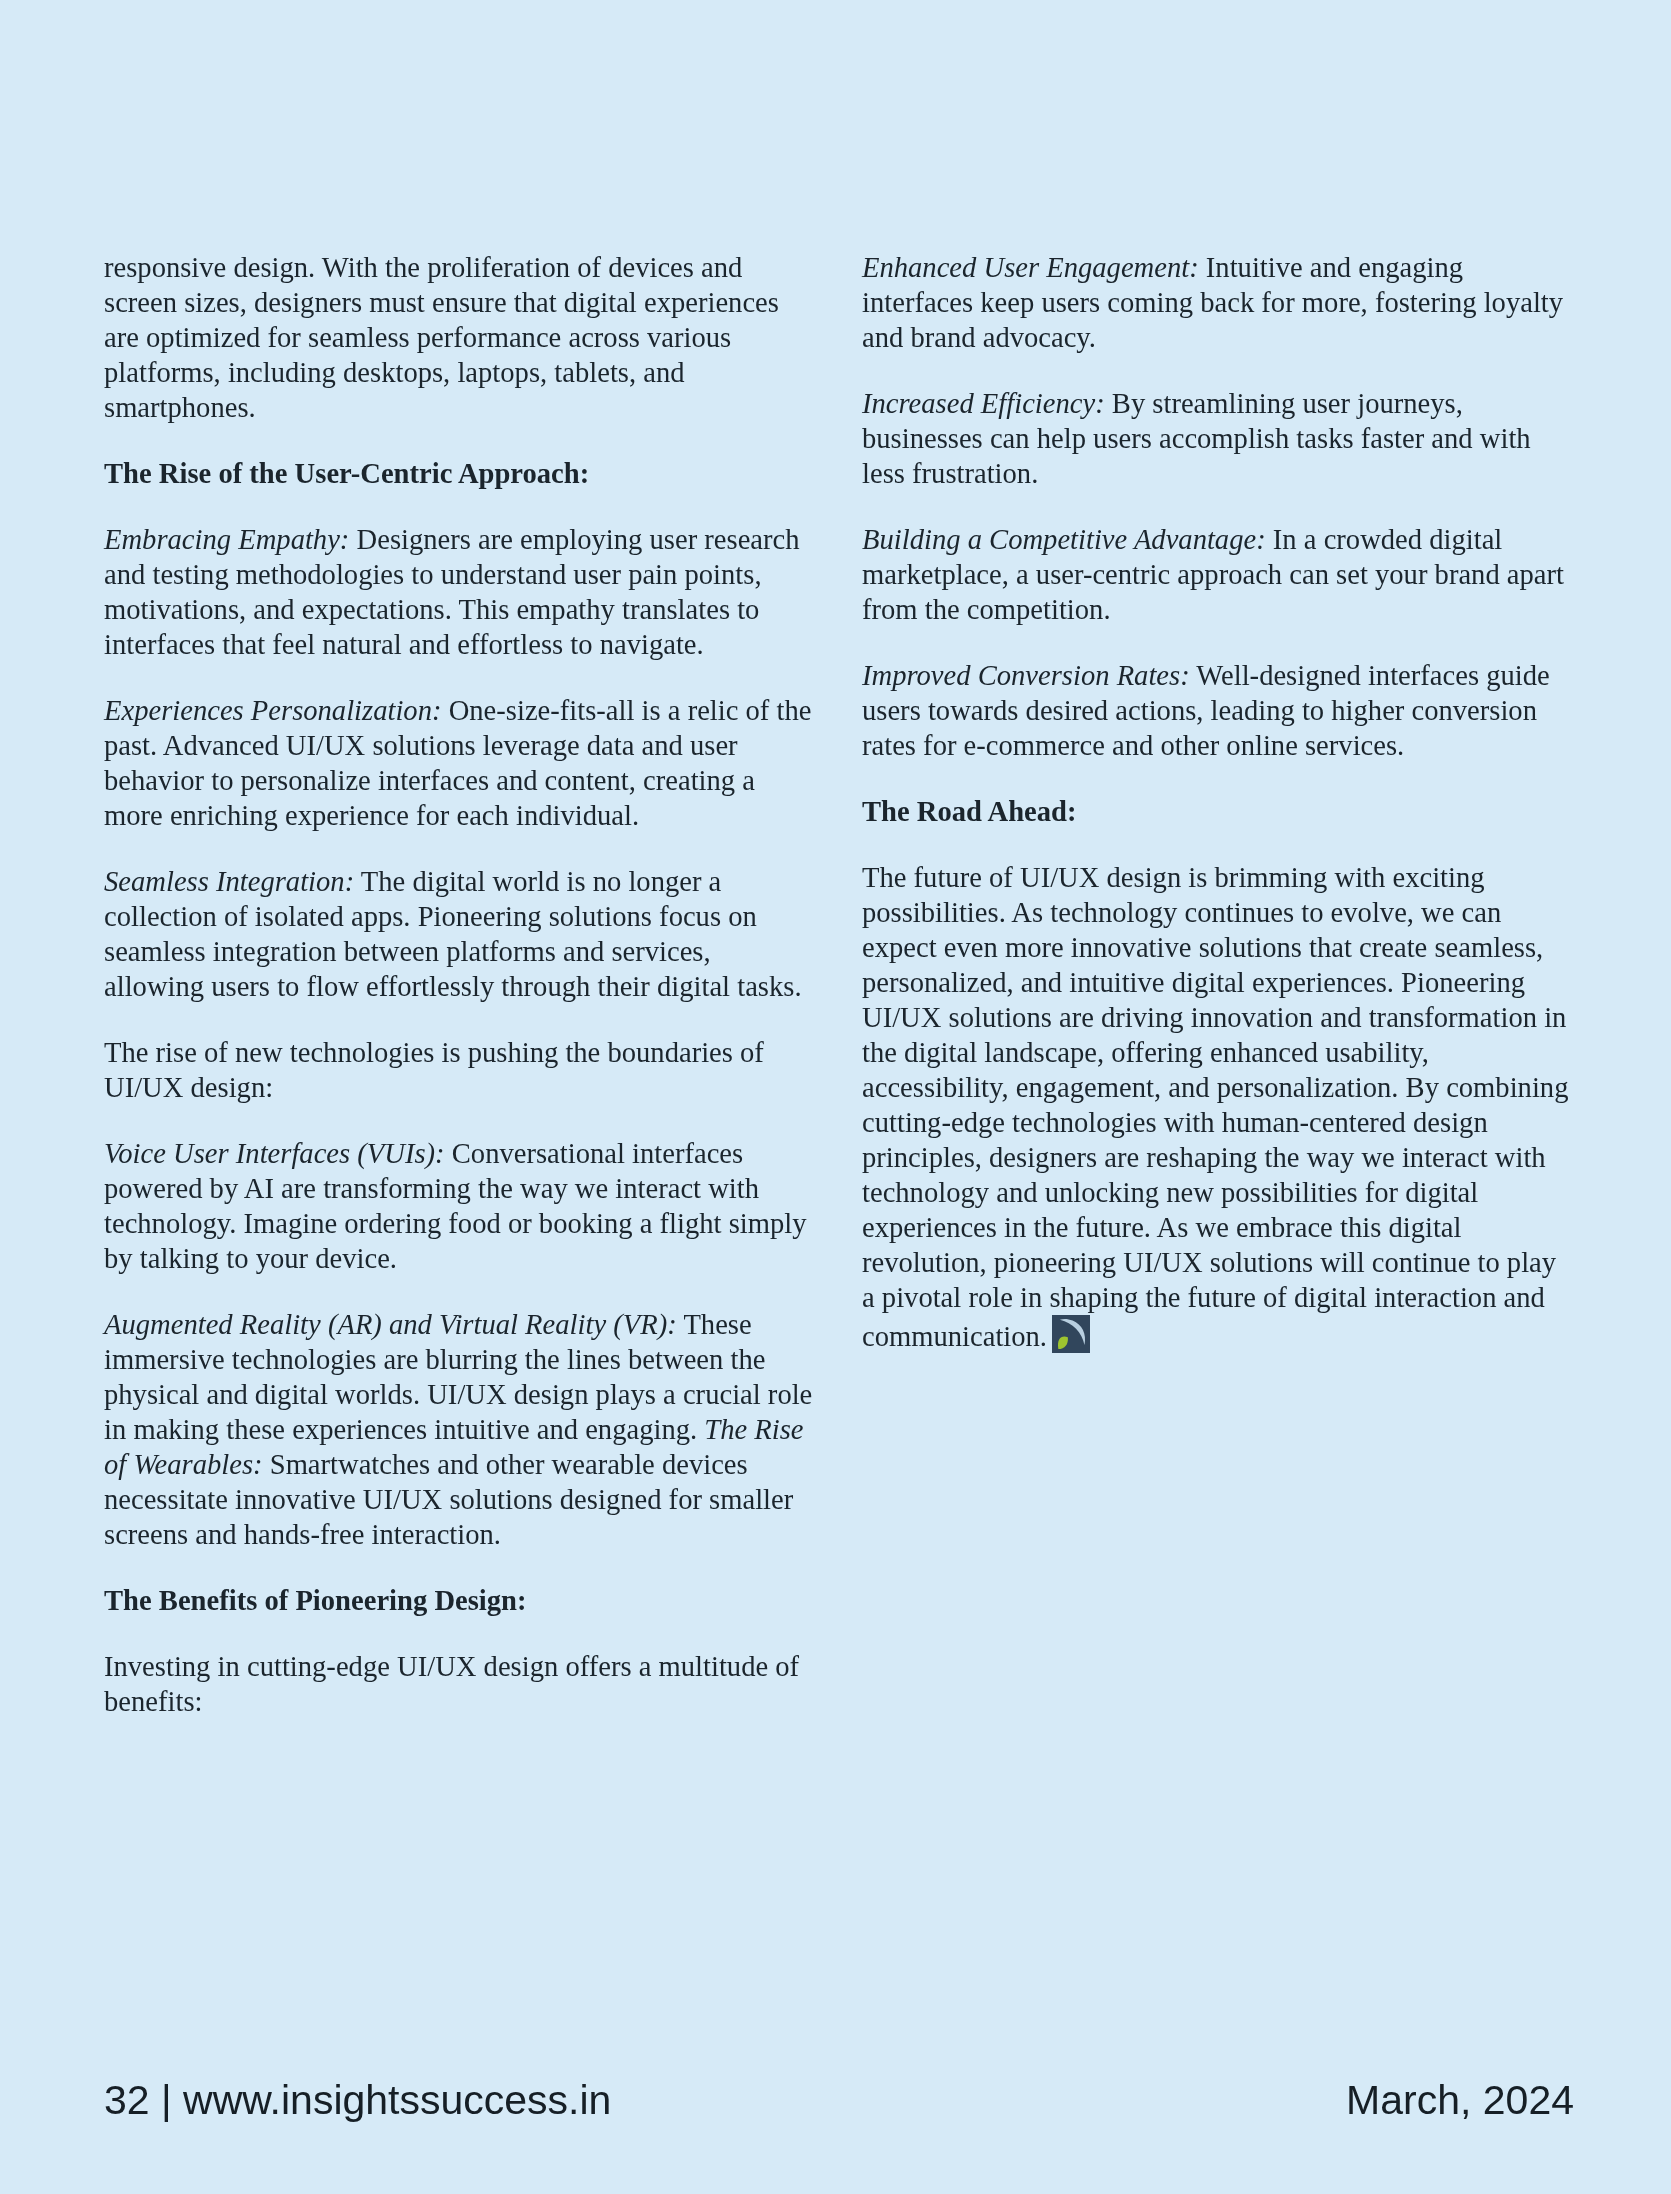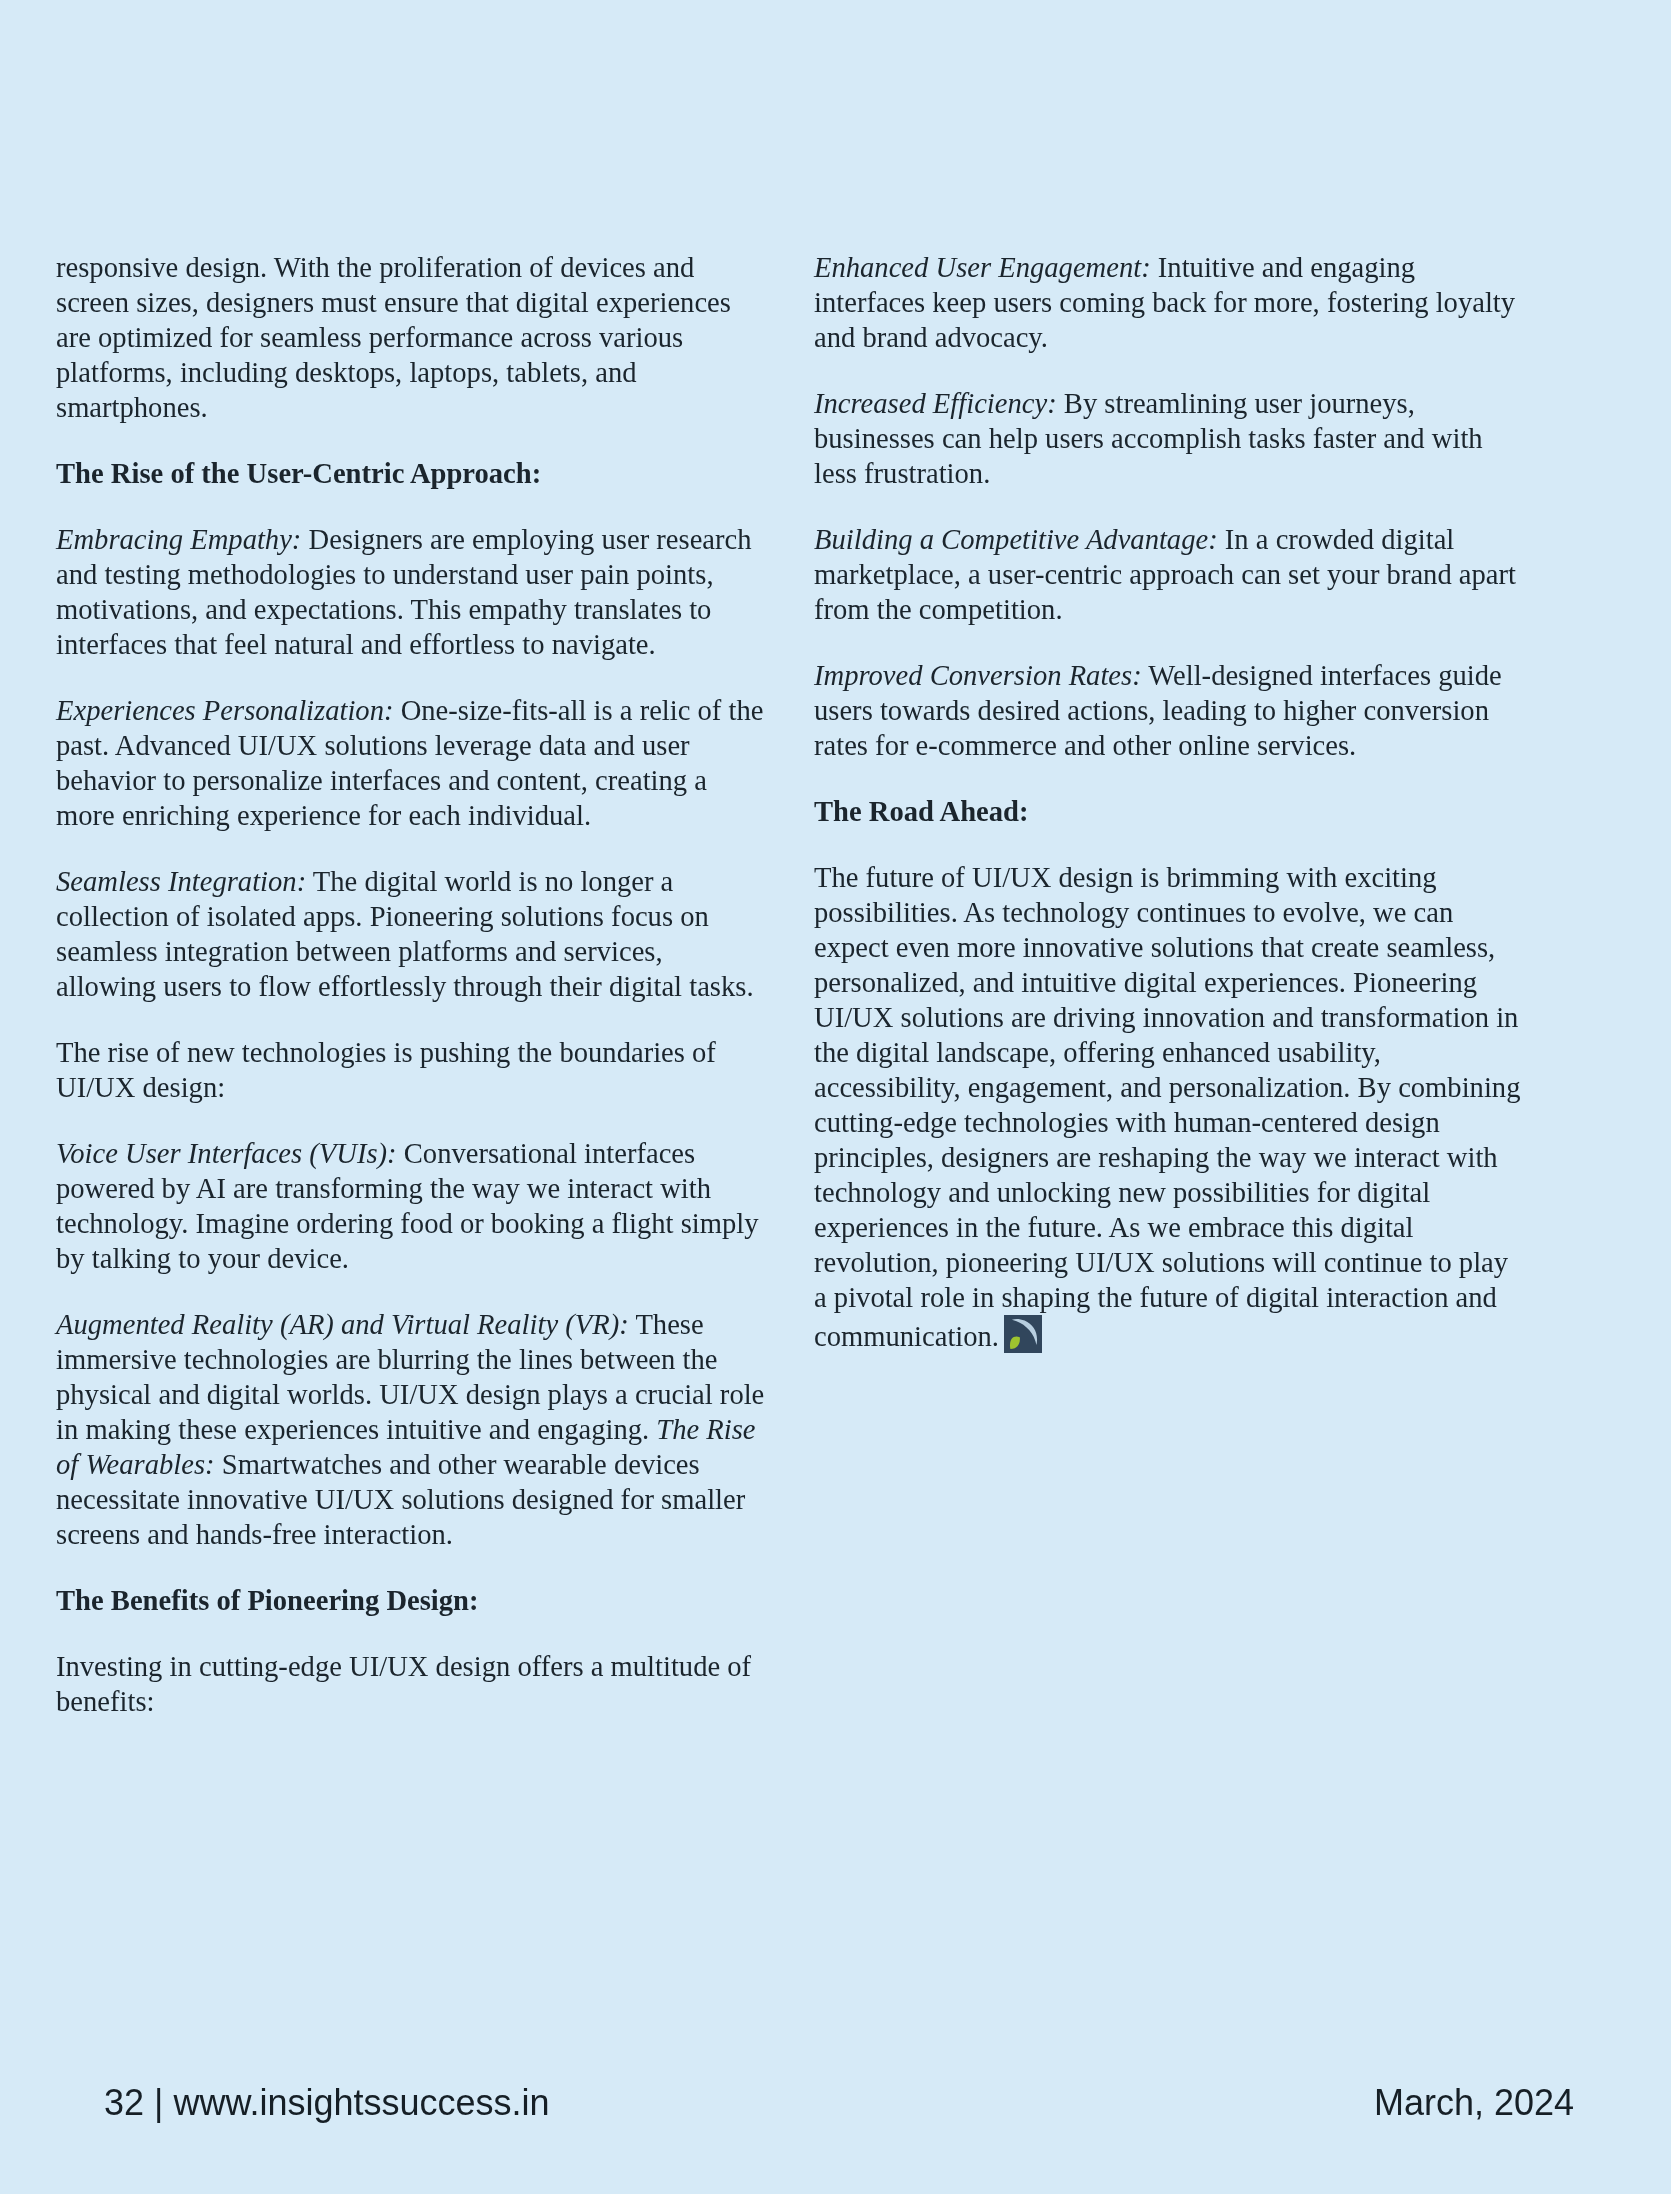--- a/index.html
+++ b/index.html
@@ -11,21 +11,21 @@
     width: 1672px;
     height: 2194px;
     background: #d6eaf7;
     overflow: hidden;
     font-family: "Liberation Serif", serif;
     color: #1b252d;
   }
   .columns {
     display: flex;
     gap: 47px;
-    padding: 250px 98px 0 56px;
+    padding: 250px 98px 0 104px;
   }
   .col {
     width: 711px;
     flex: 0 0 711px;
     font-size: 28.6px;
     line-height: 35px;
   }
   .para {
     margin: 0 0 31px 0;
   }
@@ -45,21 +45,21 @@
   }
   .footer {
     position: absolute;
     left: 104px;
     right: 98px;
     bottom: 70px;
     display: flex;
     justify-content: space-between;
     align-items: baseline;
     font-family: "Liberation Sans", sans-serif;
-    font-size: 36px;
+    font-size: 41px;
     color: #161f26;
   }
 </style>
 </head>
 <body>
 
 <div class="page">
 
   <div class="columns">
 

